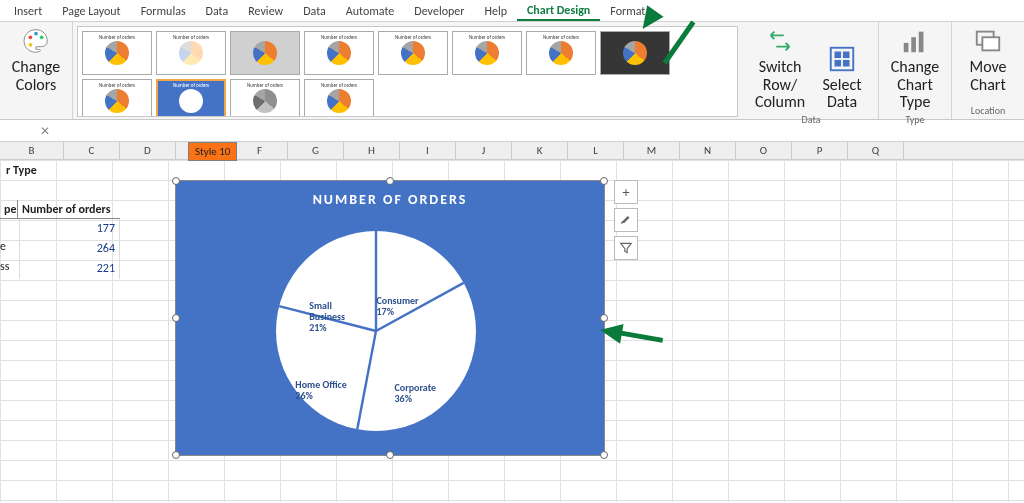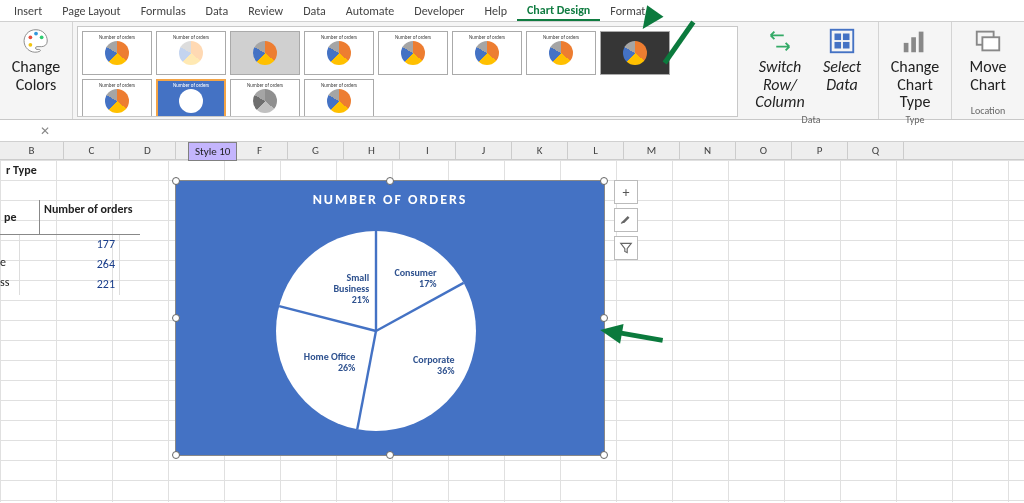--- a/index.html
+++ b/index.html
@@ -42,21 +42,21 @@
     display: flex;
     flex-direction: column;
     align-items: center;
     justify-content: space-between;
     font-size: 11px;
   }
   .group-label { color: #666; font-size: 10px; margin-top: 2px; }
   .vbtn { display:flex; flex-direction:column; align-items:center; width:56px; cursor:default; }
   .vbtn .icon { width:30px; height:30px; margin-bottom:2px; }
   .vbtn .lbl { text-align:center; line-height:1.1; font-size:16px; }
-  .hstack { display:flex; gap:6px; align-items:flex-start;font-style:italic; }
+  .hstack { display:flex; gap:6px; align-items:flex-end; }
 
   
   .gallery-wrap { flex:1; padding:4px 6px 2px 4px; display:flex; flex-direction:column; }
   .gallery {
     background:#fff;
     border:1px solid #c8c8c8;
     flex:1;
     display:flex;
     flex-wrap:wrap;
     gap:4px;
@@ -79,21 +79,21 @@
   .style-thumb .mini-title { position:absolute; top:2px; left:0; right:0; text-align:center; font-size:5px; color:#444; }
   .style-thumb.dark { background:#363636; }
   .style-thumb.blue { background:#4472c4; }
   .style-thumb.blue .mini-pie { background:#fff; }
   .style-thumb.gray-body { background:#d0d0d0; }
   .style-thumb.selected { border:2px solid #2b579a; }
   .style-thumb.hover { border:1px solid #f3a447; box-shadow:0 0 0 1px #f3a447 inset; }
 
   .tooltip {
     position:absolute;
-    background:#c4b5fd;
+    background:#f97316;
     border:1px solid #808080;
     padding:2px 6px;
     font-size:11px;
     left:188px; top:142px;
     z-index:50;
   }
 
   
   .fbar { height:22px; border-bottom:1px solid #d0d0d0; display:flex; align-items:center; padding-left:30px; font-size:12px; }
   .fbar .x { color:#888; margin:0 10px; }
@@ -110,39 +110,39 @@
       repeating-linear-gradient(to bottom,#e0e0e0 0 1px, transparent 1px 20px);
   }
 
   
   .tbl { position:absolute; left:0; top:0; font-size:12px; }
   .tbl .hdr { font-weight:700; padding:3px 6px; }
   .tbl .row { display:flex; height:20px; }
   .tbl .cA { width:20px; border-right:1px solid #ddd; }
   .tbl .cB { width:100px; border-right:1px solid #ddd; padding:2px 4px; color:#1a3e8b; text-align:right; }
   .tbl .colhdr2 { display:flex; border-bottom:1px solid #888; }
-  .tbl .h1 { width:40px; font-weight:700; padding:10px 4px; border-right:1px solid #888; }
+  .tbl .h1 { width:18px; font-weight:700; padding:2px 4px; border-right:1px solid #888; }
   .tbl .h2 { width:100px; font-weight:700; padding:2px 4px; }
 
   
   .chart {
     position:absolute;
     left:175px; top:20px;
     width:430px; height:276px;
     background:#4472c4;
     border:1px solid #888;
   }
   .chart .title { color:#fff; text-align:center; font-weight:700; letter-spacing:2px; font-size:14px; margin-top:10px; }
   .pie {
     position:absolute; left:100px; top:50px;
     width:200px; height:200px; border-radius:50%;
     background:#fff;
   }
   .pie svg { position:absolute; inset:0; }
-  .slice-label { position:absolute; color:#2f528f; font-size:10px; font-weight:700; text-align:right; line-height:1.1; pointer-events:none; }
+  .slice-label { position:absolute; color:#2f528f; font-size:10px; font-weight:700; text-align:left; line-height:1.1; pointer-events:none;margin-top:28px; }
 
   .handle { position:absolute; width:8px; height:8px; background:#fff; border:1px solid #666; border-radius:50%; }
 
   .chart-btn {
     position:absolute;
     width:24px; height:24px;
     background:#fff; border:1px solid #bbb;
     display:flex; align-items:center; justify-content:center;
     font-size:14px; color:#555;
     cursor:default;

